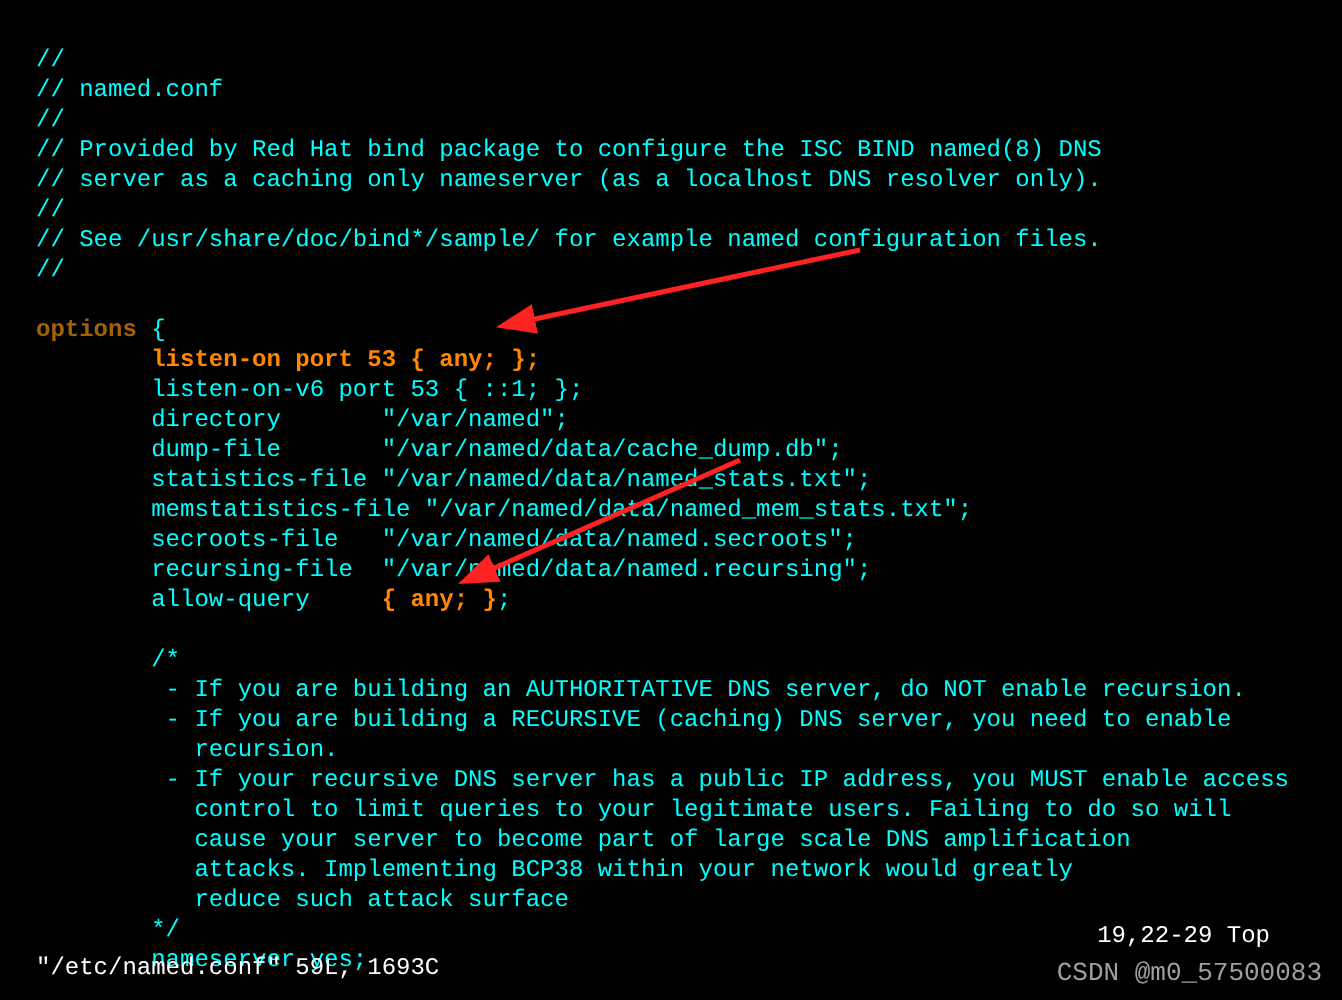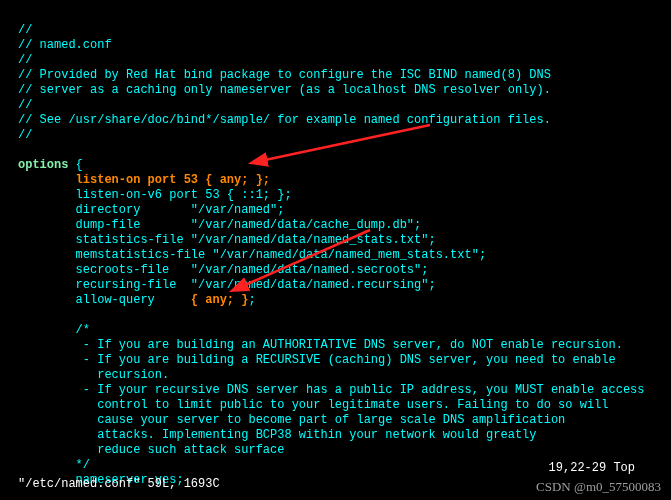--- a/index.html
+++ b/index.html
@@ -14,21 +14,21 @@
     color: #00ffff;
     overflow: hidden;
     position: relative;
   }
   .editor {
     padding: 8px 0 0 18px;
     white-space: pre;
   }
   .cyan { color: #00ffff; }
   .orange { color: #ff8800; }
-  .yellow { color: #86efac; }
+  .yellow { color: #a16207; }
   .bold { font-weight: bold; }
   .status-right {
     position: absolute;
     right: 36px;
     bottom: 24px;
     color: #ffffff;
     font-size: 12px;
   }
   .status-left {
     position: absolute;
@@ -37,21 +37,20 @@
     color: #ffffff;
     font-size: 12px;
   }
   .watermark {
     position: absolute;
     right: 10px;
     bottom: 6px;
     color: #bbbbbb;
     font-size: 13px;
     opacity: 0.85;
-    font-family: Liberation Serif, serif;
   }
   .arrows {
     position: absolute;
     left: 0;
     top: 0;
     pointer-events: none;
   }
 </style>
 </head>
 <body>
@@ -75,21 +74,21 @@
 <span class="cyan">        memstatistics-file "/var/named/data/named_mem_stats.txt";</span>
 <span class="cyan">        secroots-file   "/var/named/data/named.secroots";</span>
 <span class="cyan">        recursing-file  "/var/named/data/named.recursing";</span>
 <span><span class="cyan">        allow-query     </span><span class="orange bold">{ any; }</span><span class="cyan">;</span></span>
 <span> </span>
 <span class="cyan">        /*</span>
 <span class="cyan">         - If you are building an AUTHORITATIVE DNS server, do NOT enable recursion.</span>
 <span class="cyan">         - If you are building a RECURSIVE (caching) DNS server, you need to enable</span>
 <span class="cyan">           recursion.</span>
 <span class="cyan">         - If your recursive DNS server has a public IP address, you MUST enable access</span>
-<span class="cyan">           control to limit public to your legitimate users. Failing to do so will</span>
+<span class="cyan">           control to limit queries to your legitimate users. Failing to do so will</span>
 <span class="cyan">           cause your server to become part of large scale DNS amplification</span>
 <span class="cyan">           attacks. Implementing BCP38 within your network would greatly</span>
 <span class="cyan">           reduce such attack surface</span>
 <span class="cyan">        */</span>
 <span class="cyan">        nameserver yes;</span>
 <span></span>
 
 
 <span></span>
 

